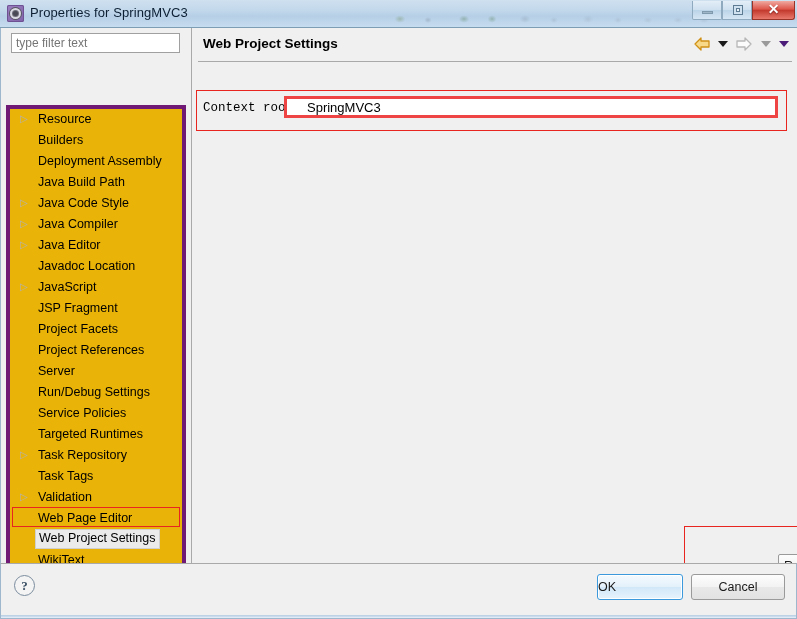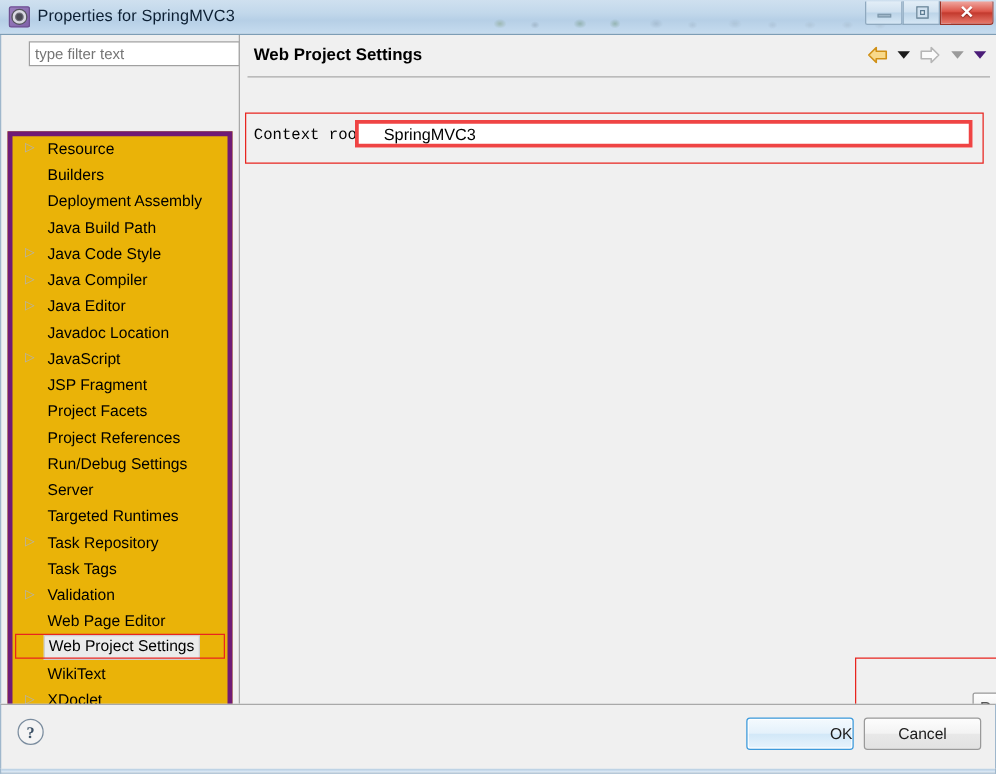--- a/index.html
+++ b/index.html
@@ -162,21 +162,20 @@
     left: 10px; top: 5px;
     width: 169px; height: 20px;
     box-sizing: border-box;
     border: 1px solid #a0a0a0;
     background: #ffffff;
     font-family: "Liberation Sans", sans-serif;
     font-size: 12px;
     color: #808080;
     padding: 0 4px;
     outline: none;
-    margin-left: 12px;
   }
   #tree-panel {
     position: absolute;
     left: 5px; top: 30px;
     width: 180px; height: 495px;
     box-sizing: border-box;
     background: #eab308;
     border: 4px solid #701a75;
     overflow: hidden;
     margin-top: 47px;
@@ -356,21 +355,21 @@
     left: 597px; top: 574px;
     width: 86px; height: 26px;
     box-sizing: border-box;
     border: 1px solid #3c9adc;
     border-radius: 3px;
     background: linear-gradient(to bottom, #f4fafe 0%, #e4f1fb 48%, #d2e8f8 52%, #e7f3fc 100%);
     box-shadow: inset 0 0 0 1px #ffffff;
     font-family: "Liberation Sans", sans-serif;
     font-size: 12.5px;
     color: #1a1a1a;
-    text-align: right;
+    text-align: left;
     cursor: default;
     padding: 0;
   }
   #btn-cancel {
     position: absolute;
     left: 691px; top: 574px;
     width: 94px; height: 26px;
     box-sizing: border-box;
     border: 1px solid #9a9a9a;
     border-radius: 3px;
@@ -421,22 +420,23 @@
         <div class="tree-item"><span class="label-box">Deployment Assembly</span></div>
         <div class="tree-item"><span class="label-box">Java Build Path</span></div>
         <div class="tree-item"><span class="twisty"></span><span class="label-box">Java Code Style</span></div>
         <div class="tree-item"><span class="twisty"></span><span class="label-box">Java Compiler</span></div>
         <div class="tree-item"><span class="twisty"></span><span class="label-box">Java Editor</span></div>
         <div class="tree-item"><span class="label-box">Javadoc Location</span></div>
         <div class="tree-item"><span class="twisty"></span><span class="label-box">JavaScript</span></div>
         <div class="tree-item"><span class="label-box">JSP Fragment</span></div>
         <div class="tree-item"><span class="label-box">Project Facets</span></div>
         <div class="tree-item"><span class="label-box">Project References</span></div>
+        <div class="tree-item"><span class="label-box">Server</span></div>
         <div class="tree-item"><span class="label-box">Run/Debug Settings</span></div>
-        <div class="tree-item"><span class="label-box">Server</span></div>
+        <div class="tree-item"><span class="label-box">Service Policies</span></div>
         <div class="tree-item"><span class="label-box">Targeted Runtimes</span></div>
         <div class="tree-item"><span class="twisty"></span><span class="label-box">Task Repository</span></div>
         <div class="tree-item"><span class="label-box">Task Tags</span></div>
         <div class="tree-item"><span class="twisty"></span><span class="label-box">Validation</span></div>
         <div class="tree-item"><span class="label-box">Web Page Editor</span></div>
         <div class="tree-item selected"><span class="label-box">Web Project Settings</span></div>
         <div class="tree-item"><span class="label-box">WikiText</span></div>
         <div class="tree-item"><span class="twisty"></span><span class="label-box">XDoclet</span></div>
       </div>
 

